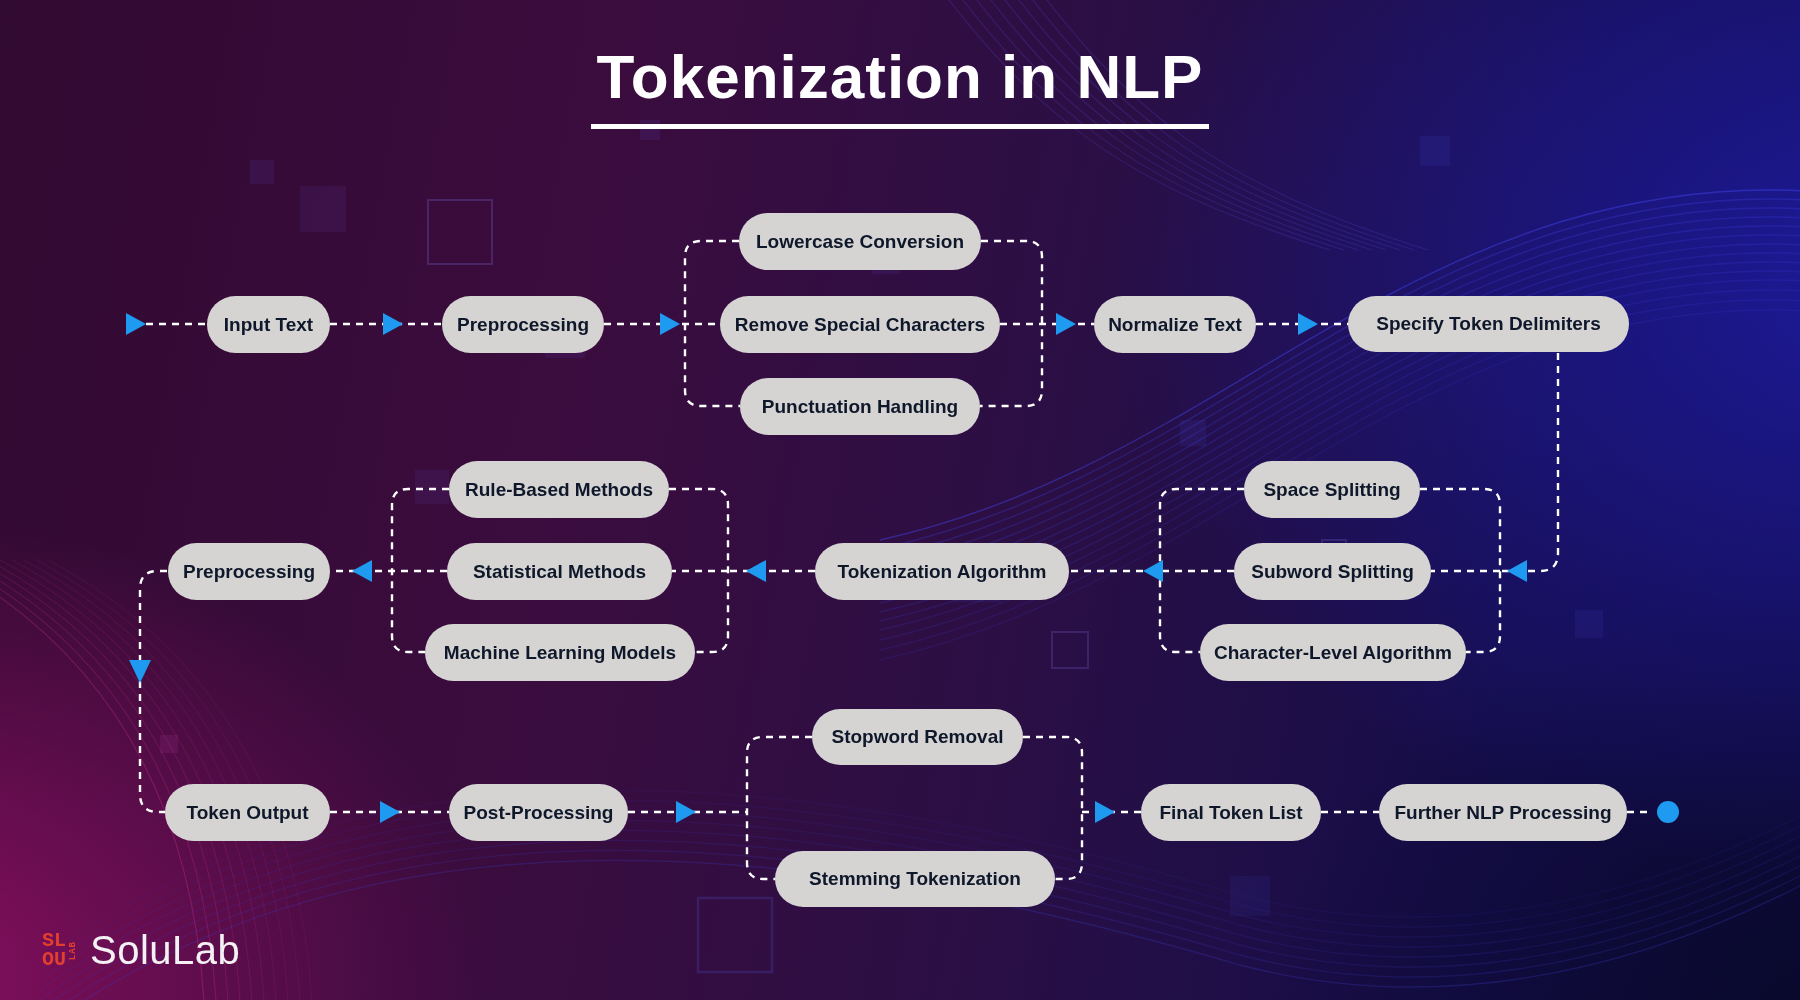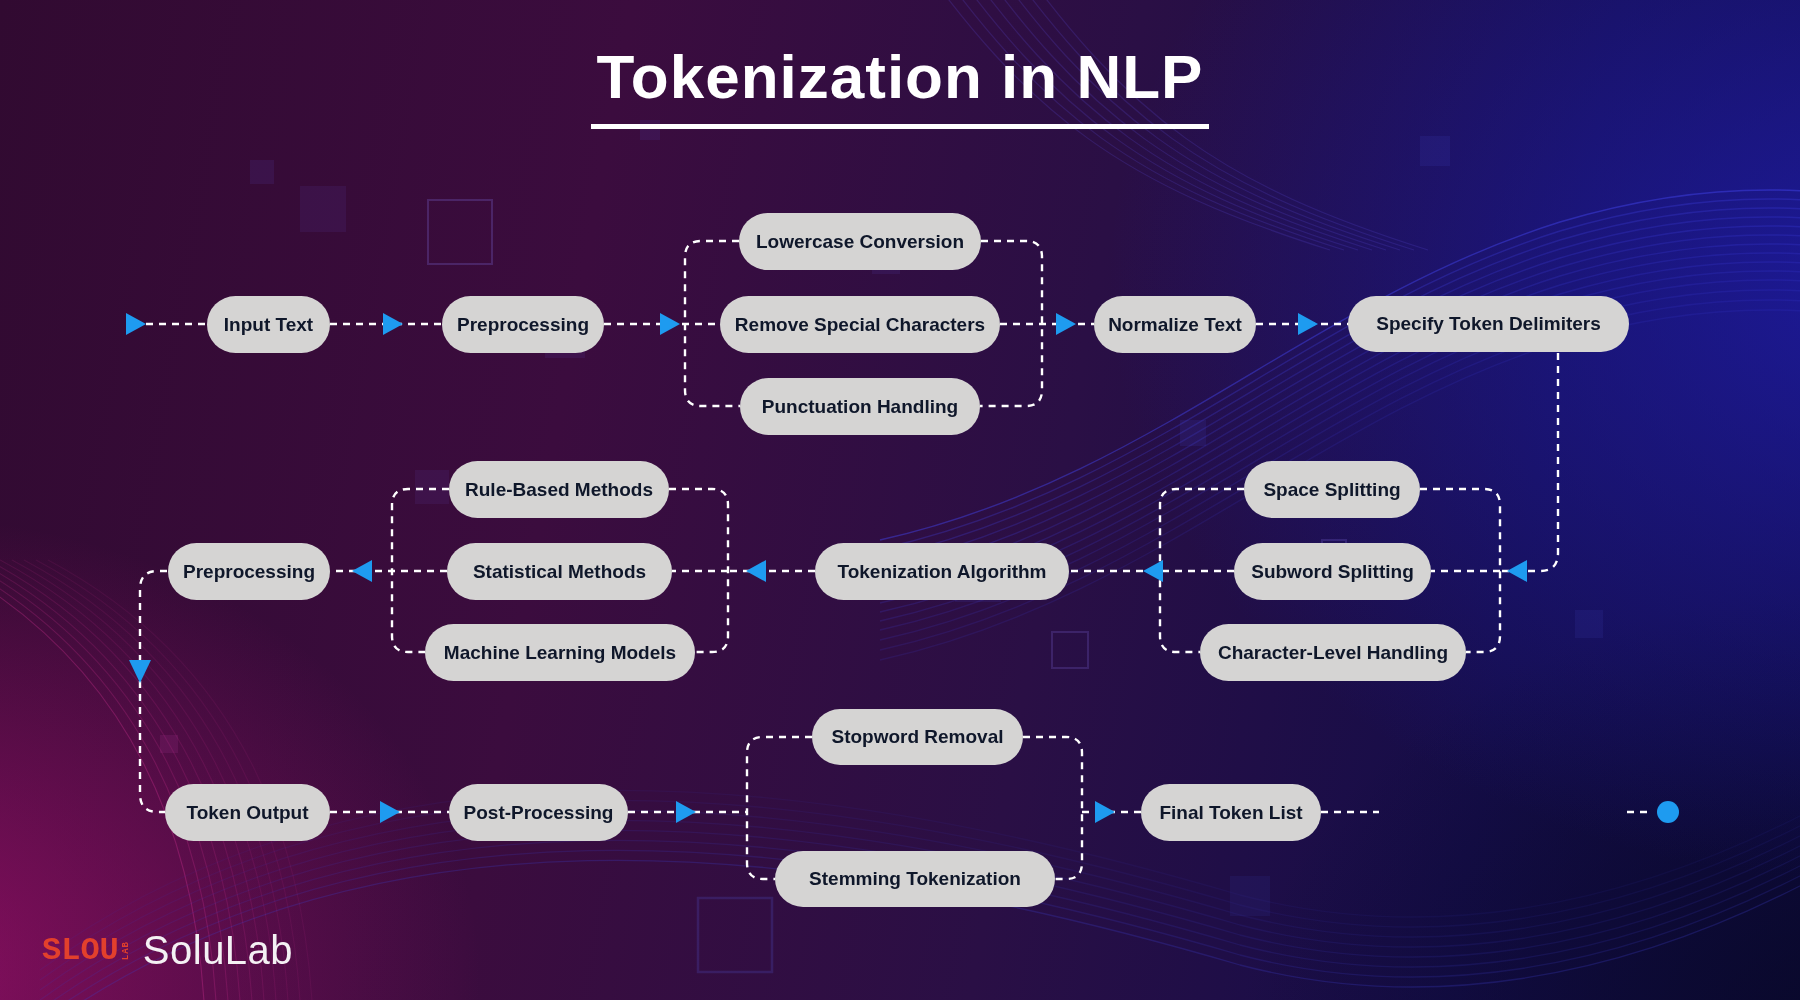--- a/index.html
+++ b/index.html
@@ -21,22 +21,22 @@
     padding:0 6px 12px 6px;border-bottom:5px solid #fff;margin-top:11px;
   }
   .node{
     position:absolute;background:#d5d4d3;border-radius:29px;
     display:flex;align-items:center;justify-content:center;
     font-weight:700;font-size:19px;color:#0f172a;white-space:nowrap;
   }
   .flow-svg{position:absolute;left:0;top:0;pointer-events:none;}
   .logo{position:absolute;left:42px;top:928px;display:flex;align-items:center;gap:12px;}
   .logo-mark{display:flex;align-items:center;gap:2px;}
-  .mark-grid{display:flex;flex-direction:row;line-height:0.92;
-    font-family:"Liberation Mono",monospace;font-weight:700;font-size:32px;color:#e2402c;}
+  .mark-grid{display:flex;flex-direction:column;line-height:0.92;
+    font-family:"Liberation Mono",monospace;font-weight:700;font-size:20px;color:#e2402c;}
   .mark-side{writing-mode:vertical-rl;transform:rotate(180deg);font-size:9px;font-weight:700;
     letter-spacing:1px;color:#e2402c;font-family:"Liberation Mono",monospace;}
   .logo-name{color:#f4f1f4;font-size:40px;font-weight:400;letter-spacing:0.5px;}
 </style>
 </head>
 <body>
 
 <div class="stage">
 
   <svg class="bg-svg" width="1800" height="1000" viewBox="0 0 1800 1000">
@@ -177,27 +177,28 @@
   <div class="node" style="left:1094px;top:296px;width:162px;height:57px">Normalize Text</div>
   <div class="node" style="left:1348px;top:296px;width:281px;height:56px">Specify Token Delimiters</div>
 
   <div class="node" style="left:168px;top:543px;width:162px;height:57px">Preprocessing</div>
   <div class="node" style="left:449px;top:461px;width:220px;height:57px">Rule-Based Methods</div>
   <div class="node" style="left:447px;top:543px;width:225px;height:57px">Statistical Methods</div>
   <div class="node" style="left:815px;top:543px;width:254px;height:57px">Tokenization Algorithm</div>
   <div class="node" style="left:425px;top:624px;width:270px;height:57px">Machine Learning Models</div>
   <div class="node" style="left:1244px;top:461px;width:176px;height:57px">Space Splitting</div>
   <div class="node" style="left:1234px;top:543px;width:197px;height:57px">Subword Splitting</div>
-  <div class="node" style="left:1200px;top:624px;width:266px;height:57px">Character-Level Handling</div>
+  <div class="node" style="left:1200px;top:624px;width:266px;height:57px">Character-Level Algorithm</div>
 
   <div class="node" style="left:165px;top:784px;width:165px;height:57px">Token Output</div>
   <div class="node" style="left:449px;top:784px;width:179px;height:57px">Post-Processing</div>
   <div class="node" style="left:812px;top:709px;width:211px;height:56px">Stopword Removal</div>
   <div class="node" style="left:775px;top:851px;width:280px;height:56px">Stemming Tokenization</div>
   <div class="node" style="left:1141px;top:784px;width:180px;height:57px">Final Token List</div>
+  <div class="node" style="left:1379px;top:784px;width:248px;height:57px">Further NLP Processing</div>
 
   <div class="logo">
     <div class="logo-mark">
       <div class="mark-grid">
         <span>SL</span>
         <span>OU</span>
       </div>
       <span class="mark-side">LAB</span>
     </div>
     <div class="logo-name">SoluLab</div>

